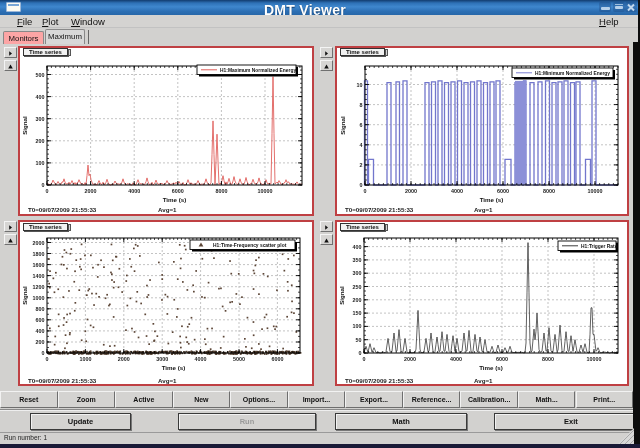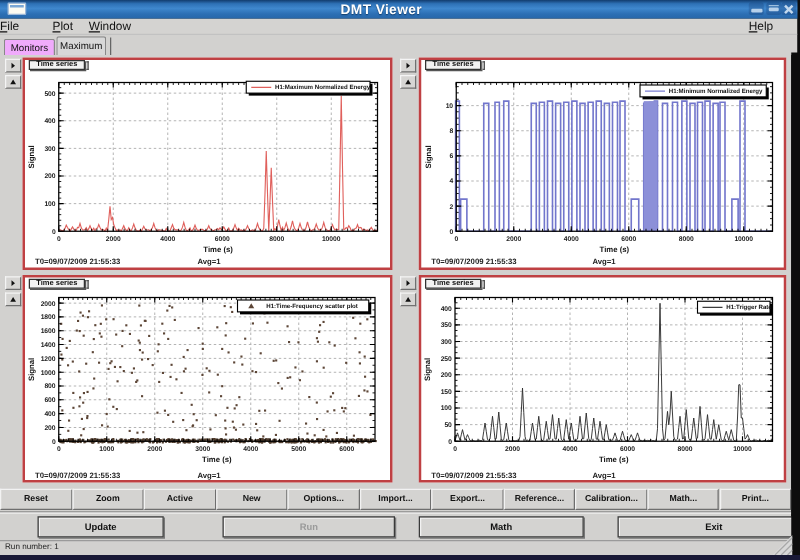--- a/index.html
+++ b/index.html
@@ -1,26 +1,26 @@
 <!DOCTYPE html>
 <html><head><meta charset="utf-8"><style>
 *{margin:0;padding:0;box-sizing:border-box}
 html,body{width:640px;height:448px;overflow:hidden}
 body{font-family:"Liberation Sans",sans-serif;background:#000;position:relative}
 #titlebar{position:absolute;left:0;top:0;width:640px;height:15px;
  background:linear-gradient(180deg,#123c6e 0%,#2e71b6 20%,#3f87cd 45%,#2c6fb4 75%,#2767a9 100%);}
-#title{position:absolute;left:0;top:2px;width:610px;text-align:center;color:#fff;font-size:11px;font-weight:bold;
+#title{position:absolute;left:0;top:2px;width:610px;text-align:center;color:#fff;font-size:14px;font-weight:bold;
  text-shadow:0 1px 1px #123a66;letter-spacing:0.3px}
 #wicon{position:absolute;left:6px;top:2px;width:15px;height:10px;background:#fdfbf2;border:1px solid #9db8d8;border-radius:1px}
 #wicon:before{content:"";position:absolute;left:1px;top:1px;right:1px;height:2px;background:#7aa7d6}
 #menubar{position:absolute;left:0;top:15px;width:638px;height:13px;background:#d4d3d1;border-bottom:1px solid #c2c2c2}
 .mi{position:absolute;top:16px;font-size:9.5px;color:#111}
 .mi u{text-decoration:underline}
 #tabrow{position:absolute;left:0;top:28px;width:638px;height:16px;background:#d2d1cf}
-.tab{position:absolute;font-size:7.8px;color:#111;text-align:center;background:#f0abfc;
+.tab{position:absolute;font-size:7.8px;color:#111;text-align:center;background:#fca5a5;
  border:1px solid #888;border-bottom:none;border-radius:2px 2px 0 0}
 #client{position:absolute;left:0;top:44px;width:633px;height:400px;background:#d2d1cf}
 .panel{position:absolute;background:#fff;border:2px solid #bf4043}
 .abtn{position:absolute;width:13px;height:11px;background:#d6d5d3;border-top:1px solid #f4f4f4;border-left:1px solid #f4f4f4;
  border-right:1px solid #707070;border-bottom:1px solid #707070;text-align:center;line-height:9px}
 .tslab{position:absolute;width:45px;height:8px;background:#f2f2f2;border:1px solid #333;box-shadow:1px 1px 0 #555;
  font-size:6px;font-weight:bold;color:#111;text-align:center;line-height:7.6px}
 .t0{position:absolute;font-size:6.2px;font-weight:bold;color:#222;white-space:nowrap}
 .btn1{position:absolute;top:391px;height:17px;background:#d4d3d1;border-top:1px solid #f2f2f2;border-left:1px solid #f2f2f2;
  border-right:1px solid #6e6e6e;border-bottom:1px solid #6e6e6e;font-size:7px;font-weight:bold;color:#111;text-align:center;line-height:15px}
@@ -38,21 +38,21 @@
 <div style="position:absolute;left:599px;top:2px;width:12px;height:10px;background:rgba(10,30,70,0.18);border-radius:2px"></div>
 <div style="position:absolute;left:613px;top:2px;width:12px;height:10px;background:rgba(10,30,70,0.18);border-radius:2px"></div>
 <div style="position:absolute;left:625px;top:2px;width:12px;height:10px;background:rgba(10,30,70,0.18);border-radius:2px"></div>
 <div style="position:absolute;left:601px;top:7px;width:9px;height:3px;background:#b6d0ea;border-radius:1px"></div>
 <div style="position:absolute;left:615px;top:6px;width:8px;height:3px;background:#b6d0ea;border-radius:1px"></div>
 <div style="position:absolute;left:615px;top:4px;width:8px;height:1px;background:#9cbede"></div>
 <svg style="position:absolute;left:626px;top:3px" width="10" height="9" viewBox="0 0 10 9">
     <path d="M2 1.5 L8 7.5 M8 1.5 L2 7.5" stroke="#c2d8ee" stroke-width="2"></path>
   </svg>
 <div id="menubar"></div>
-<div class="mi" style="left:0"><u>F</u>ile</div>
+<div class="mi" style="left:17px"><u>F</u>ile</div>
 <div class="mi" style="left:42px"><u>P</u>lot</div>
 <div class="mi" style="left:71px"><u>W</u>indow</div>
 <div class="mi" style="left:599px"><u>H</u>elp</div>
 <div id="tabrow"></div>
 <div class="tab" style="left:3px;top:31px;width:41px;height:13px;line-height:13px;">Monitors</div>
 <div class="tab" style="left:45px;top:29px;width:40px;height:15px;line-height:14px;background:#d8d8d8;">Maximum</div>
 <div style="position:absolute;left:88px;top:30px;width:1px;height:14px;background:#666"></div>
 <div id="client"></div>
 <div class="panel" style="left:18px;top:46px;width:296px;height:170px"></div>
 <div class="panel" style="left:335px;top:46px;width:294px;height:170px"></div>

